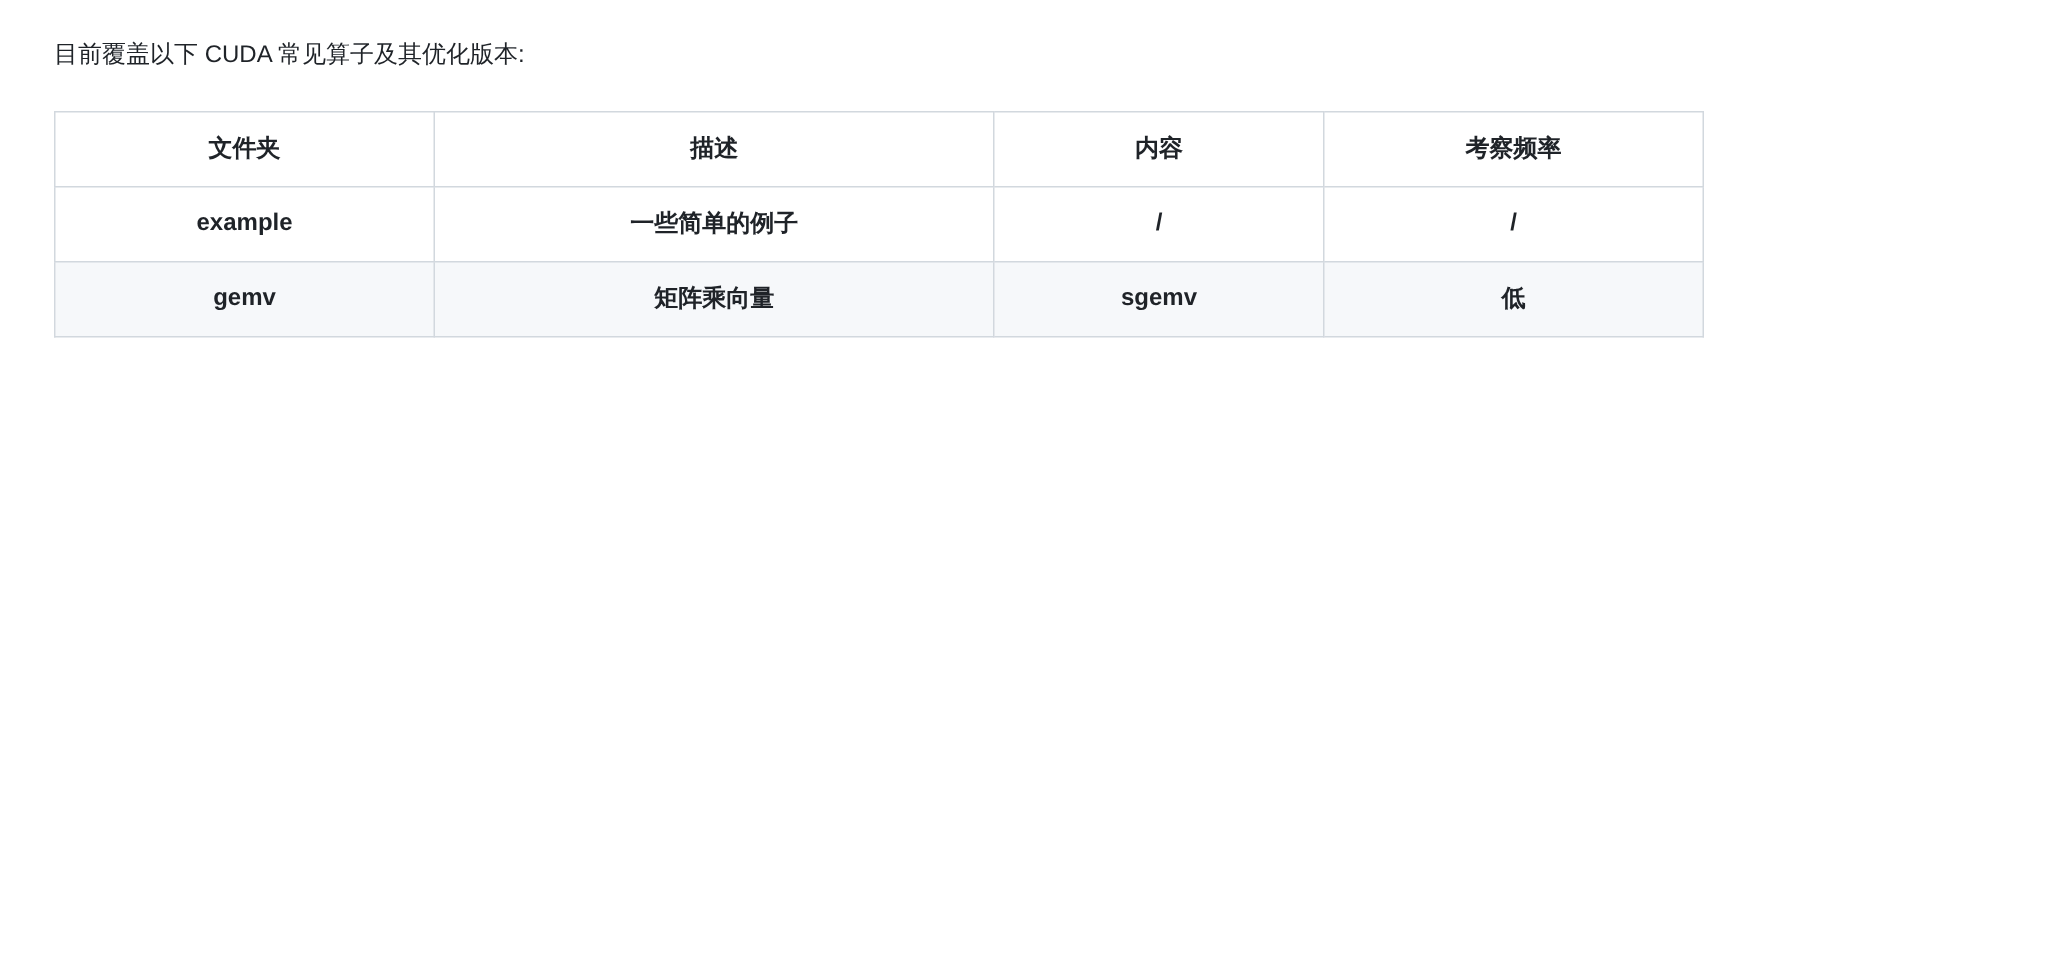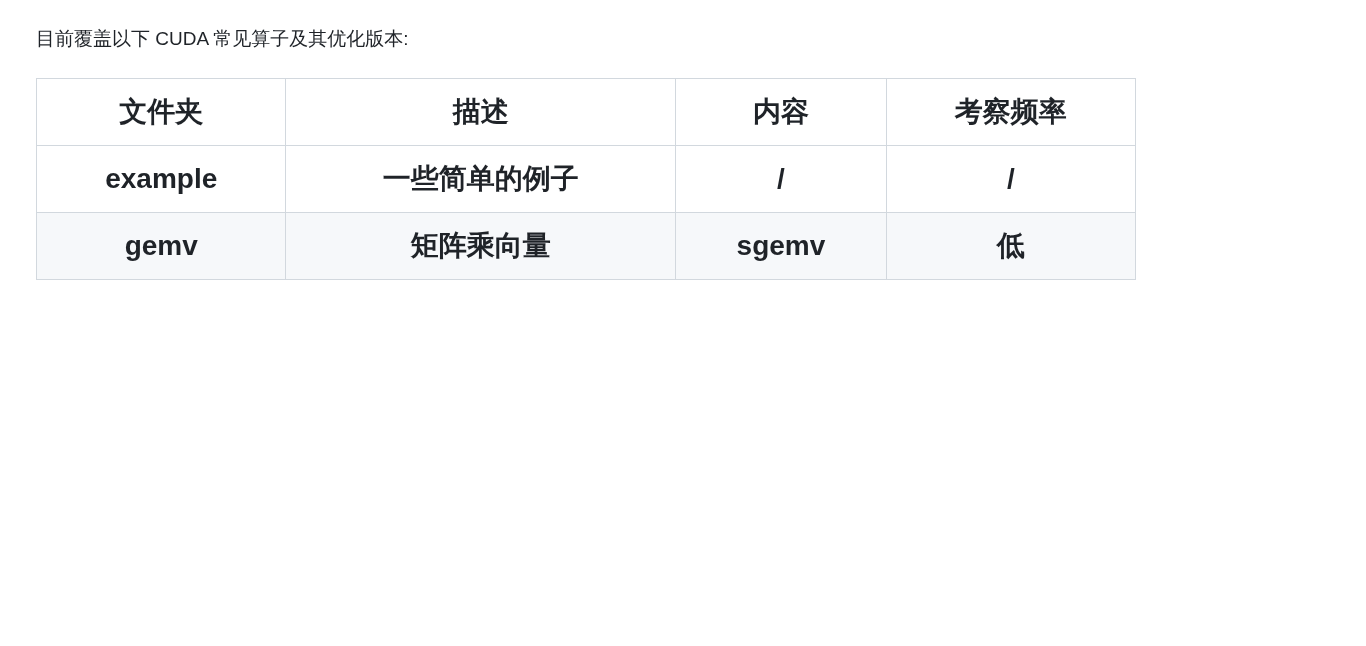--- a/index.html
+++ b/index.html
@@ -7,30 +7,30 @@
       margin: 0;
       padding: 0;
     }
     body {
       font-family: -apple-system, BlinkMacSystemFont, "Segoe UI", "PingFang SC", "Microsoft YaHei", "Hiragino Sans GB", sans-serif;
       background: #ffffff;
       color: #1f2328;
       padding: 24px 36px;
     }
     .intro {
-      font-size: 19px;
+      font-size: 16px;
       line-height: 1.6;
       margin-bottom: 24px;
       color: #1f2328;
     }
     table {
       border-collapse: collapse;
       width: 100%;
       max-width: 1100px;
-      font-size: 28px;
+      font-size: 16px;
     }
     th, td {
       border: 1px solid #d2d8de;
       padding: 14px 18px;
       text-align: center;
       vertical-align: middle;
       font-weight: bold;
     }
     th {
       background: #ffffff;

